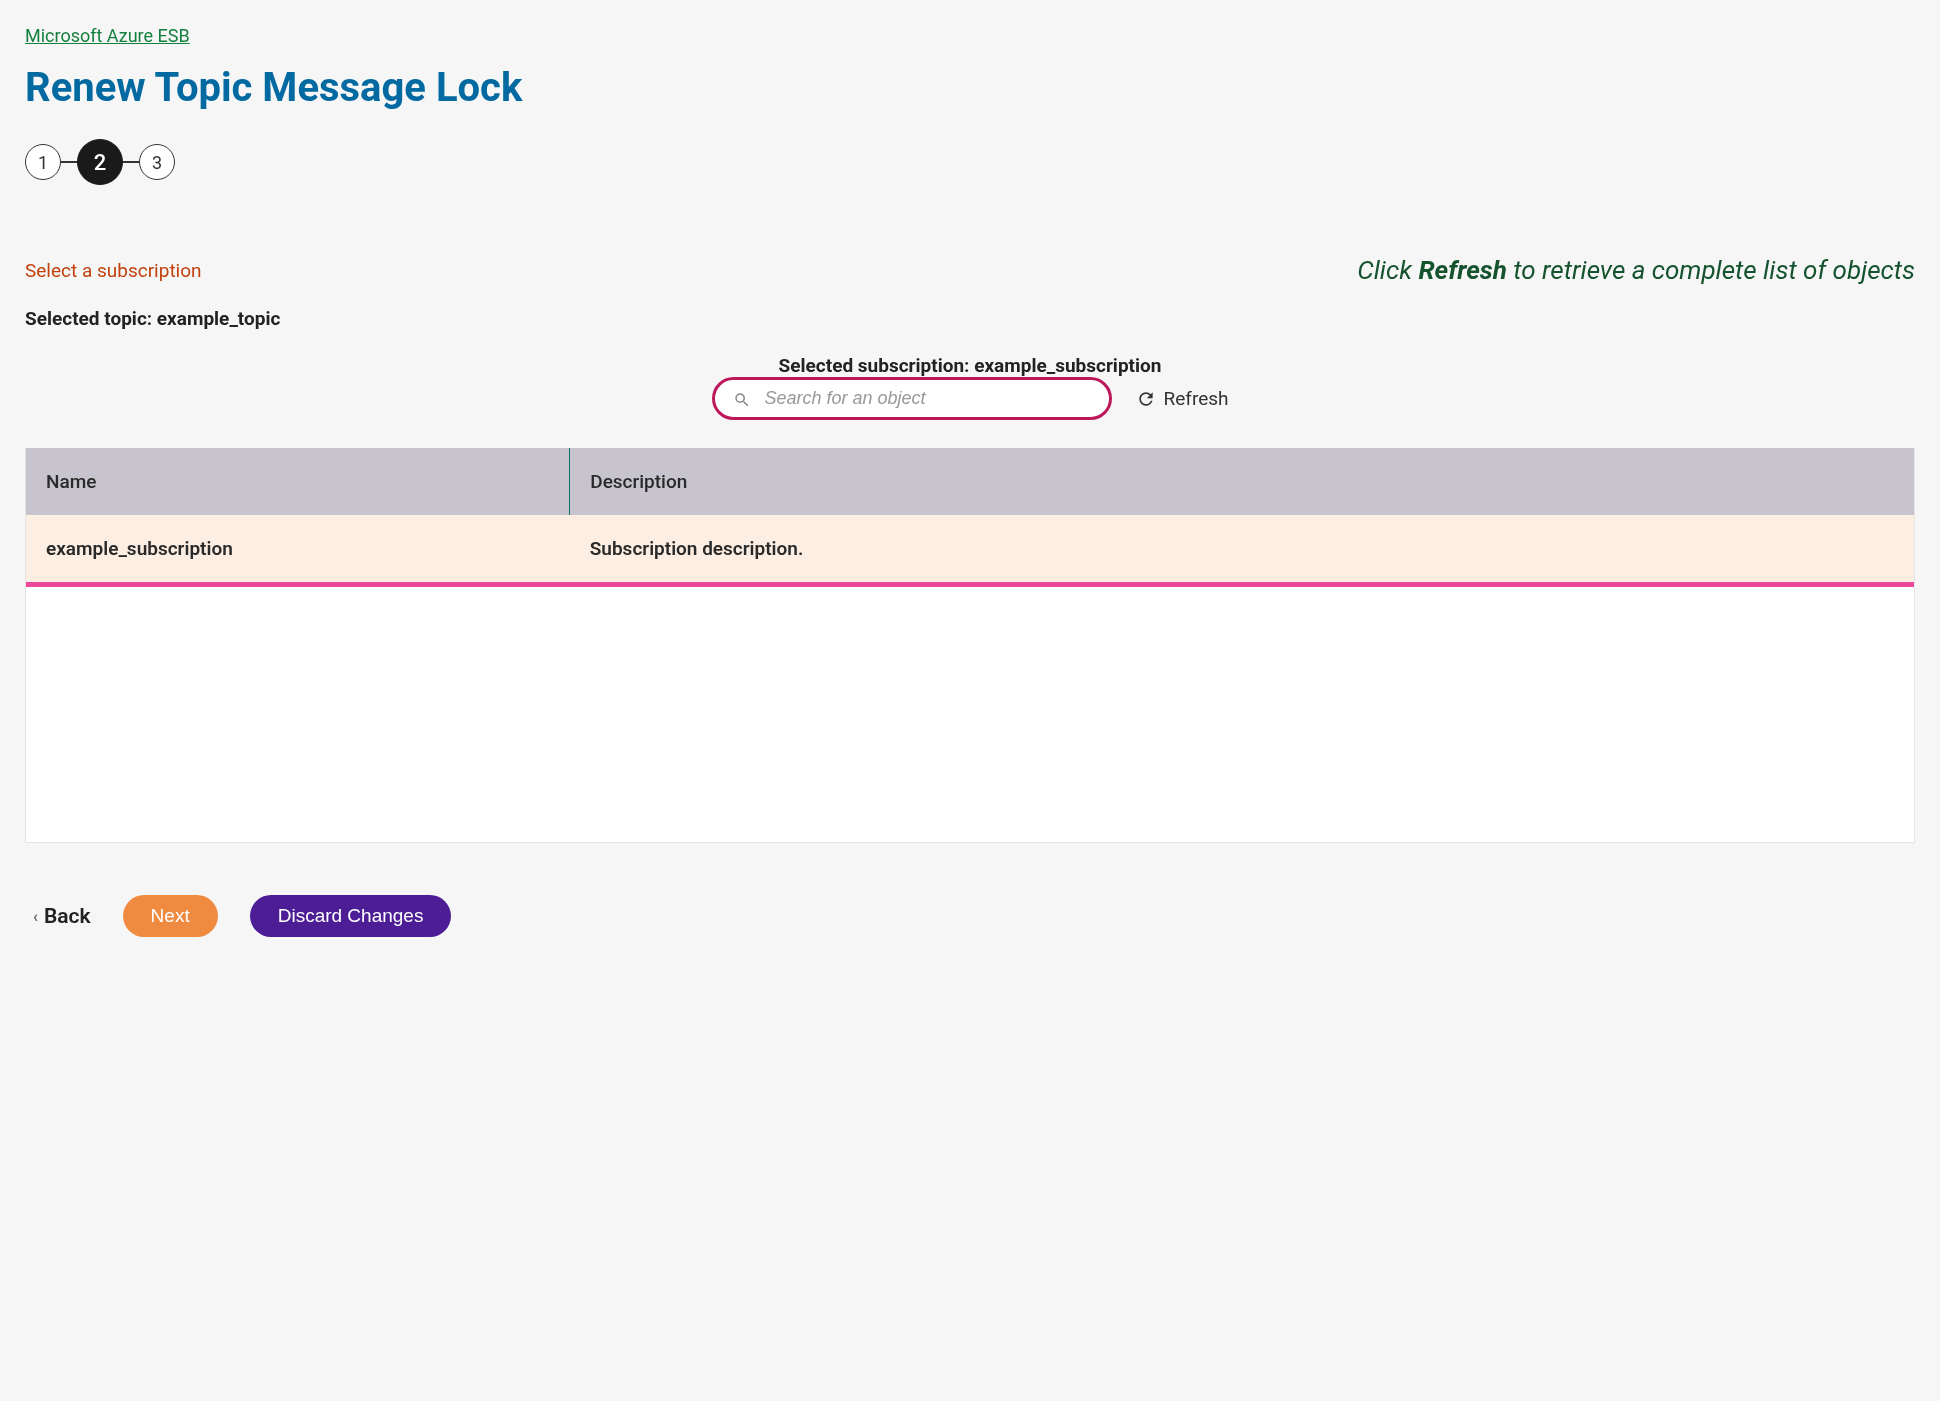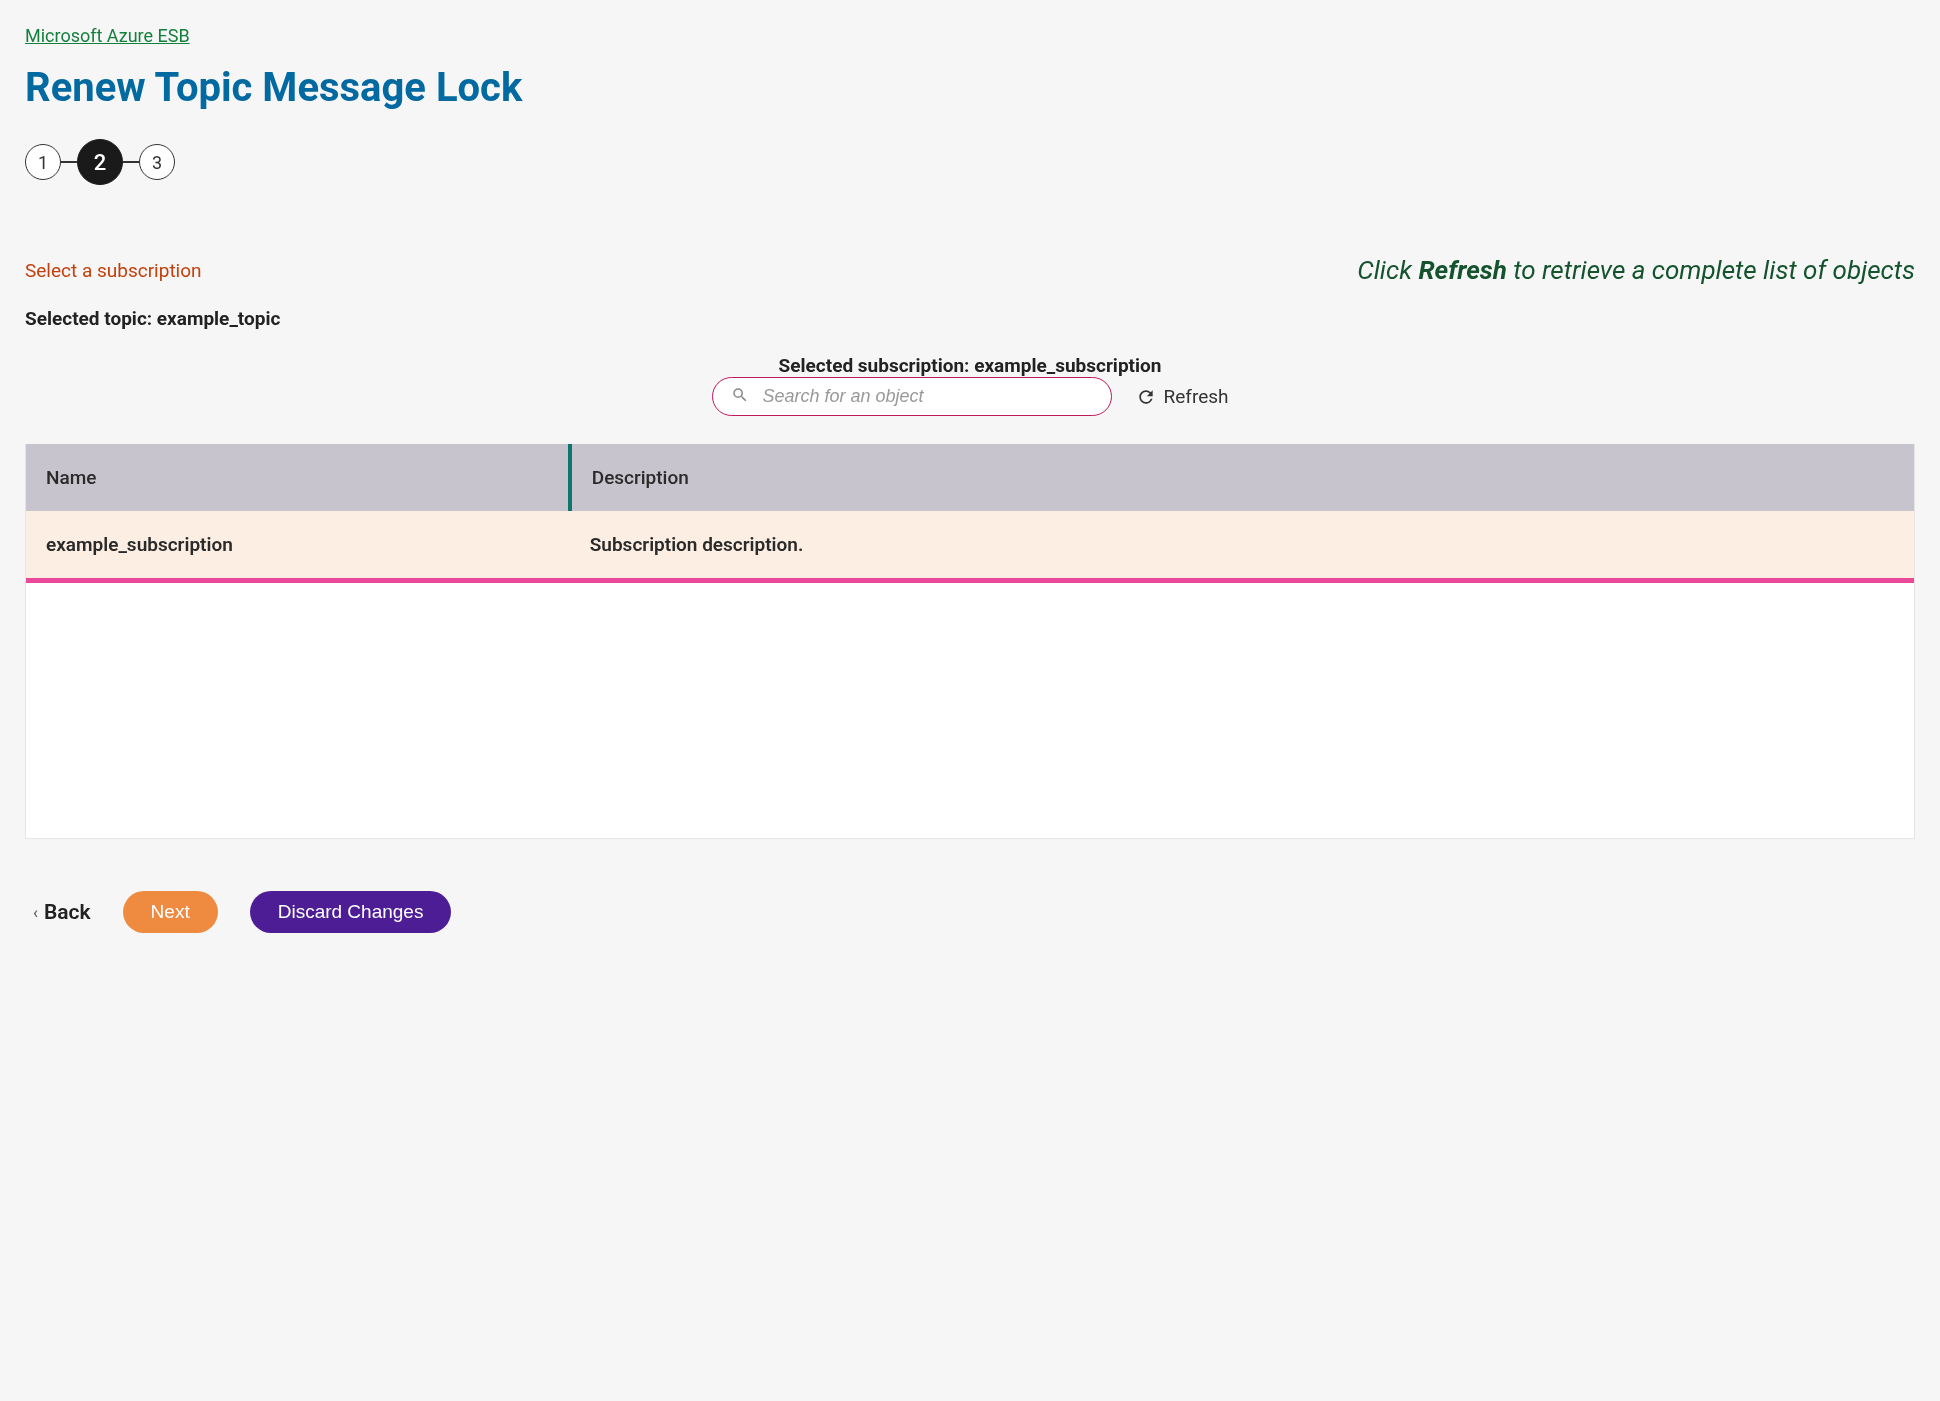--- a/index.html
+++ b/index.html
@@ -89,23 +89,23 @@
       margin-bottom: 28px;
       flex-direction: column;
     }
     .search-refresh-group {
       display: flex;
       align-items: center;
       gap: 24px;
     }
     .search-box {
       display: flex;
-      align-items: flex-start;
+      align-items: flex-end;
       background: #fff;
-      border: 1px solid #be185d;
+      border: 3px solid #be185d;
       border-radius: 28px;
       padding: 8px 18px;
       width: 400px;
     }
     .search-box svg {
       width: 18px;
       height: 18px;
       fill: #888;
       margin-right: 14px;
       flex-shrink: 0;
@@ -146,21 +146,21 @@
       width: 100%;
       border-collapse: collapse;
     }
     thead th {
       background: #c7c4cd;
       text-align: left;
       padding: 22px 20px;
       font-size: 19px;
       font-weight: 500;
       color: #2a2a2a;
-      border-right: 4px solid #0f766e;
+      border-right: 1px solid #0f766e;
     }
     thead th:first-child {
       width: 28.8%;
     }
     thead th:last-child {
       border-right: none;
     }
     tbody tr.selected {
       background: #fceee2;
     }

